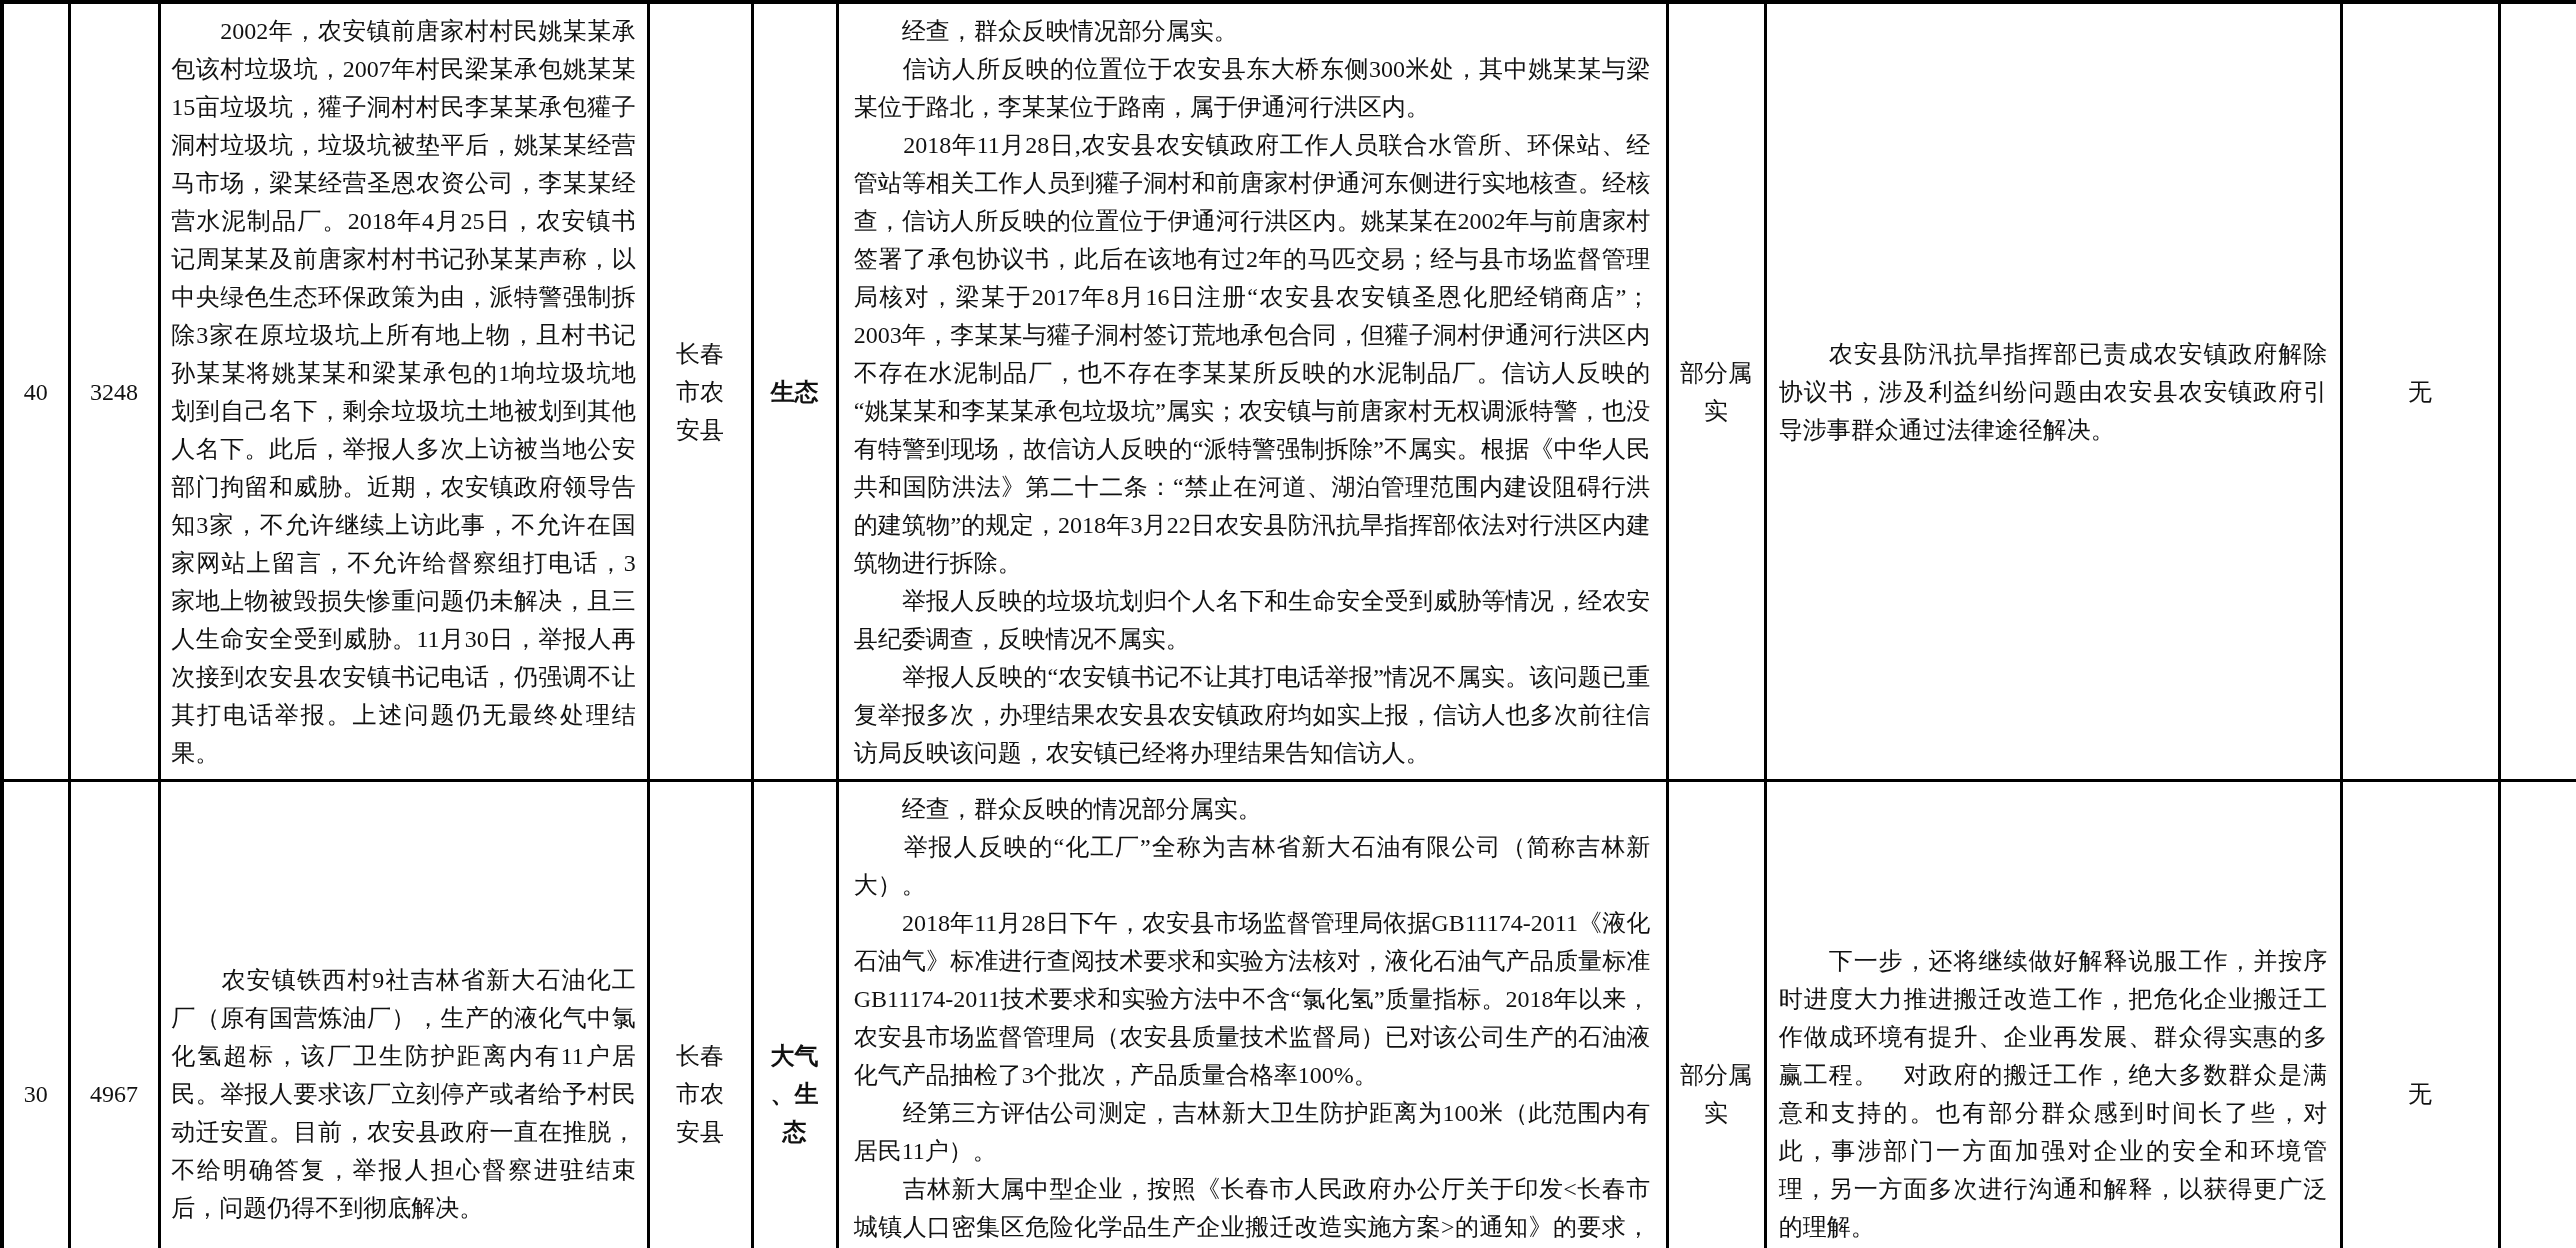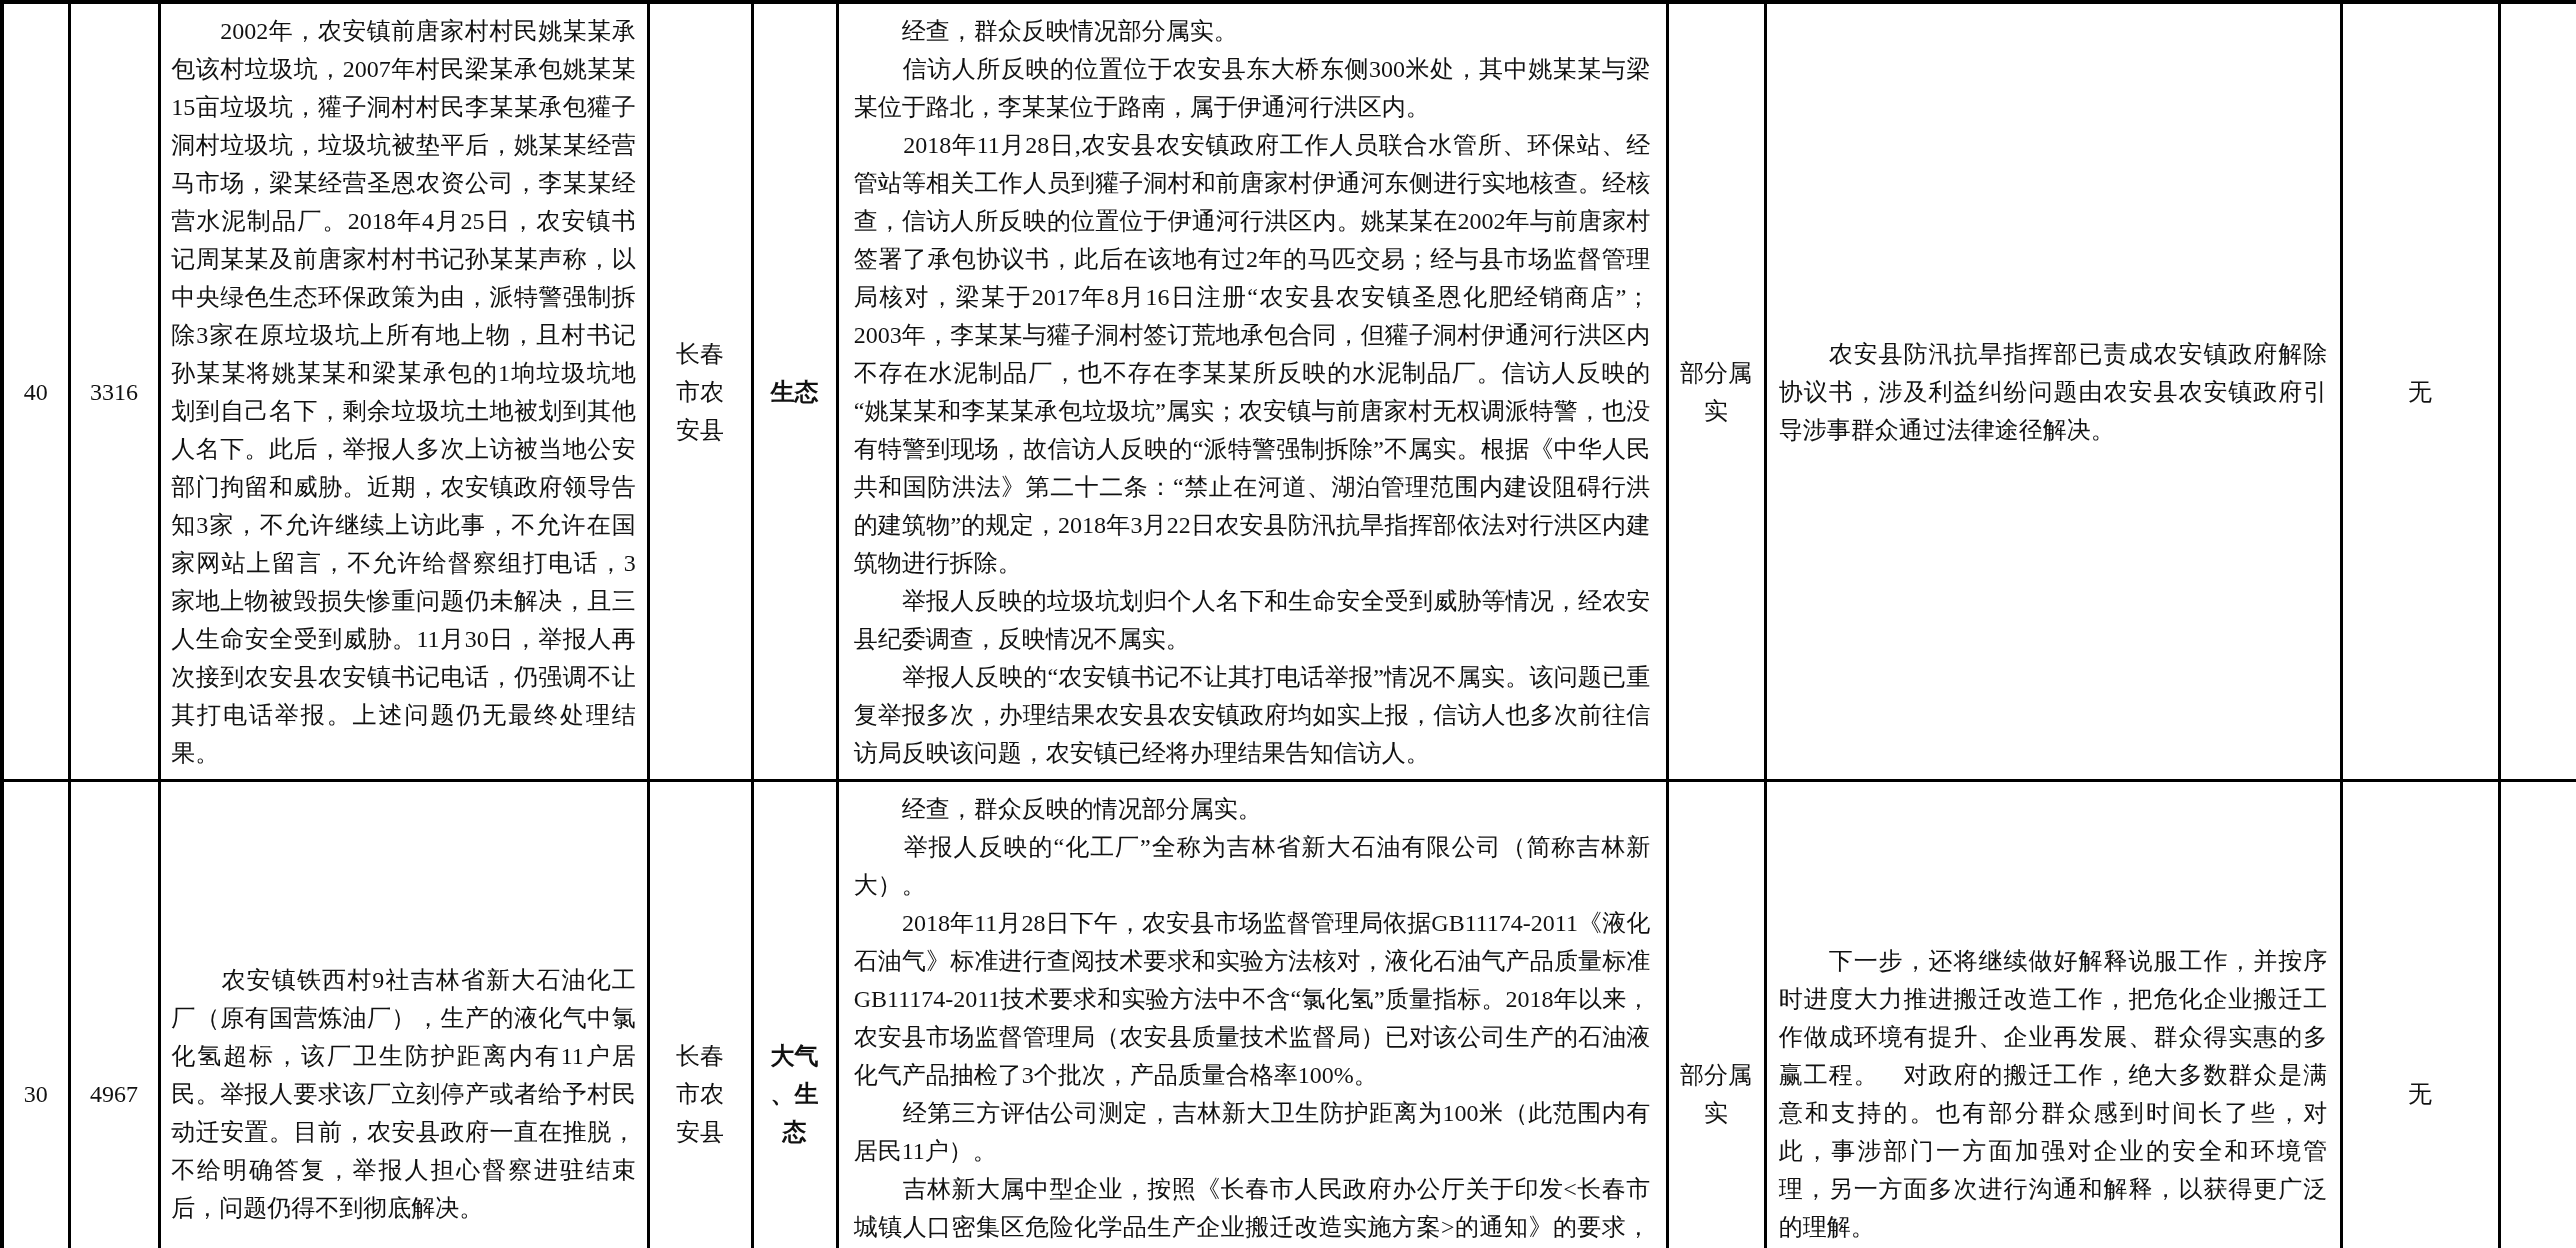--- a/index.html
+++ b/index.html
@@ -57,21 +57,21 @@
     <col style="width:85px">
     <col style="width:830px">
     <col style="width:98px">
     <col style="width:576px">
     <col style="width:158px">
     <col style="width:79px">
   </colgroup>
   <tbody>
     <tr class="row-29">
       <td class="center">40</td>
-      <td class="center">3316</td>
+      <td class="center">3248</td>
       <td class="pre cell-complaint">　　2002年，农安镇前唐家村村民姚某某承包该村垃圾坑，2007年村民梁某承包姚某某15亩垃圾坑，獾子洞村村民李某某承包獾子洞村垃圾坑，垃圾坑被垫平后，姚某某经营马市场，梁某经营圣恩农资公司，李某某经营水泥制品厂。2018年4月25日，农安镇书记周某某及前唐家村村书记孙某某声称，以中央绿色生态环保政策为由，派特警强制拆除3家在原垃圾坑上所有地上物，且村书记孙某某将姚某某和梁某承包的1垧垃圾坑地划到自己名下，剩余垃圾坑土地被划到其他人名下。此后，举报人多次上访被当地公安部门拘留和威胁。近期，农安镇政府领导告知3家，不允许继续上访此事，不允许在国家网站上留言，不允许给督察组打电话，3家地上物被毁损失惨重问题仍未解决，且三人生命安全受到威胁。11月30日，举报人再次接到农安县农安镇书记电话，仍强调不让其打电话举报。上述问题仍无最终处理结果。</td>
       <td class="center cell-region">长春市农安县</td>
       <td class="center cell-category">生态</td>
       <td class="pre cell-invest">　　经查，群众反映情况部分属实。
 　　信访人所反映的位置位于农安县东大桥东侧300米处，其中姚某某与梁某位于路北，李某某位于路南，属于伊通河行洪区内。
 　　2018年11月28日,农安县农安镇政府工作人员联合水管所、环保站、经管站等相关工作人员到獾子洞村和前唐家村伊通河东侧进行实地核查。经核查，信访人所反映的位置位于伊通河行洪区内。姚某某在2002年与前唐家村签署了承包协议书，此后在该地有过2年的马匹交易；经与县市场监督管理局核对，梁某于2017年8月16日注册“农安县农安镇圣恩化肥经销商店”；2003年，李某某与獾子洞村签订荒地承包合同，但獾子洞村伊通河行洪区内不存在水泥制品厂，也不存在李某某所反映的水泥制品厂。信访人反映的“姚某某和李某某承包垃圾坑”属实；农安镇与前唐家村无权调派特警，也没有特警到现场，故信访人反映的“派特警强制拆除”不属实。根据《中华人民共和国防洪法》第二十二条：“禁止在河道、湖泊管理范围内建设阻碍行洪的建筑物”的规定，2018年3月22日农安县防汛抗旱指挥部依法对行洪区内建筑物进行拆除。
 　　举报人反映的垃圾坑划归个人名下和生命安全受到威胁等情况，经农安县纪委调查，反映情况不属实。
 　　举报人反映的“农安镇书记不让其打电话举报”情况不属实。该问题已重复举报多次，办理结果农安县农安镇政府均如实上报，信访人也多次前往信访局反映该问题，农安镇已经将办理结果告知信访人。</td>
       <td class="center cell-verdict">部分属实</td>
       <td class="pre cell-measures">　　农安县防汛抗旱指挥部已责成农安镇政府解除协议书，涉及利益纠纷问题由农安县农安镇政府引导涉事群众通过法律途径解决。</td>

